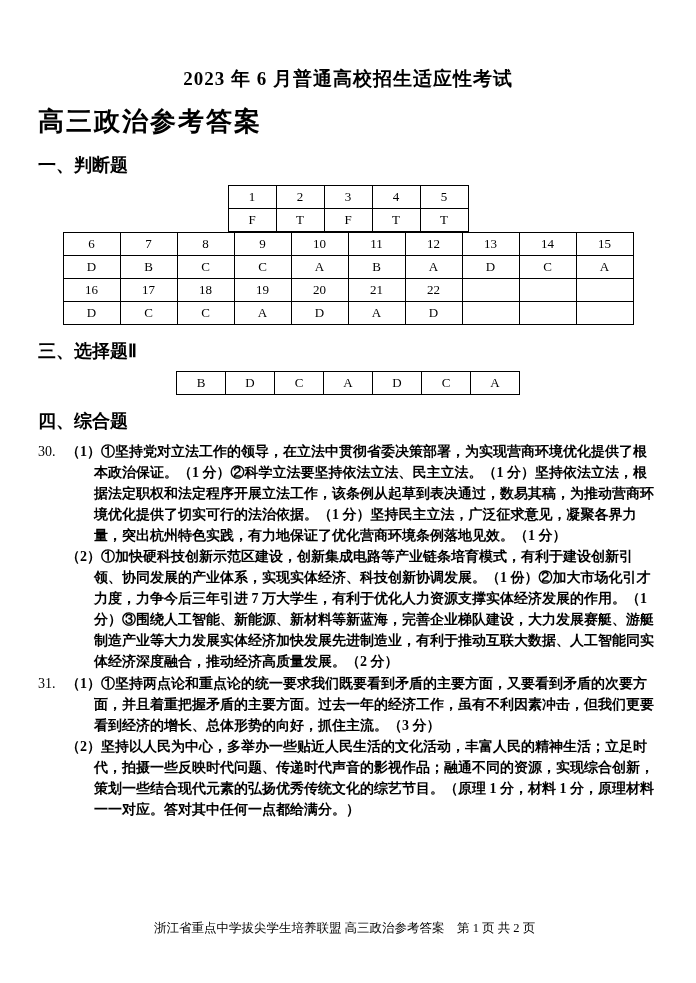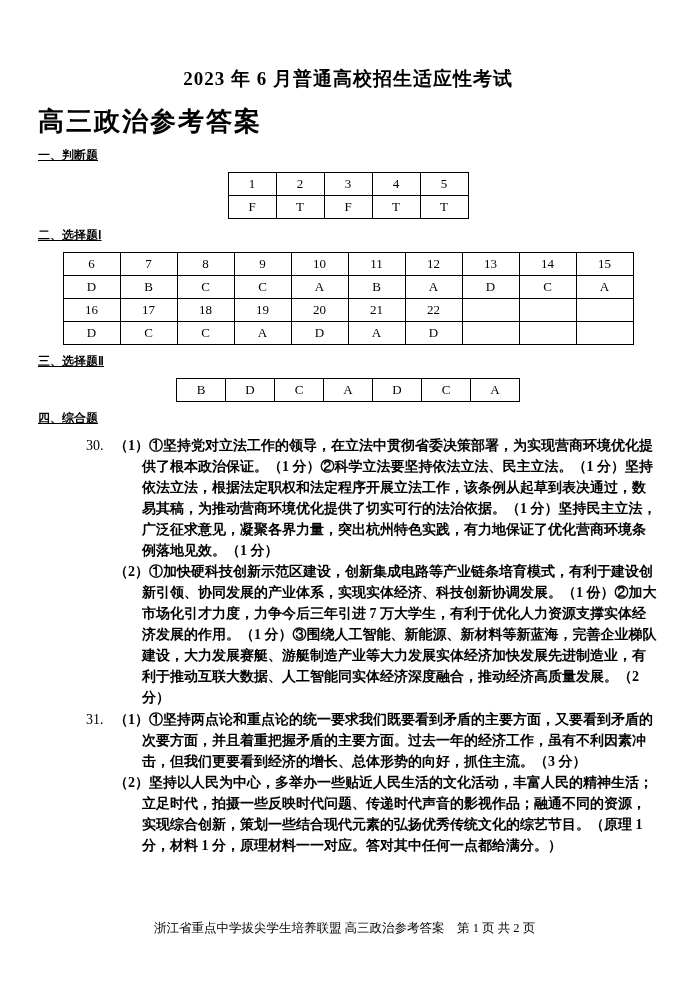--- a/index.html
+++ b/index.html
@@ -5,29 +5,29 @@
   html, body { margin: 0; padding: 0; }
   body {
     width: 696px; height: 983px;
     background: #ffffff; color: #000000;
     font-family: "Liberation Serif", serif;
     position: relative; overflow: hidden;
   }
   .page { padding: 66px 38px 0 38px; }
   .title1 { text-align: center; font-size: 19px; font-weight: bold; letter-spacing: 1px; }
   .title2 { font-size: 26px; font-weight: bold; margin-top: 12px; letter-spacing: 2px; }
-  .sec-heading { font-size: 12px; font-weight: bold; margin-top: 8px; margin-bottom: 8px; text-decoration: underline; }
+  .sec-heading { font-size: 18px; font-weight: bold; margin-top: 14px; margin-bottom: 8px; }
   table { border-collapse: collapse; margin: 0 auto; table-layout: fixed; }
   td { border: 1px solid #000; text-align: center; font-size: 13px; height: 22px; padding: 0; overflow: hidden; }
   .t1 { width: 237px; } .t1 td { width: 47px; }
   .t2 { width: 562px; } .t2 td { width: 56px; }
   .t3 { width: 338px; } .t3 td { width: 48px; }
   .qa { font-size: 14px; line-height: 21px; margin-top: 4px; }
   .qa-item { display: flex; margin-top: 1px; }
-  .qa-num { width: 28px; flex-shrink: 0; margin-left: 48px; }
+  .qa-num { width: 28px; flex-shrink: 0; }
   .qa-body { flex: 1; }
   .para-hang { padding-left: 28px; text-indent: -28px; font-weight: bold; }
   .para-ind { padding-left: 28px; }
   .footer { position: absolute; left: 0; right: 7px; bottom: 46px; text-align: center; font-size: 12.5px; }
 </style>
 </head>
 <body>
 
 <div class="page">
 
@@ -47,21 +47,20 @@
     <tr>
       <td>F</td>
       <td>T</td>
       <td>F</td>
       <td>T</td>
       <td>T</td>
     </tr>
   </tbody>
     </table>
 
-  <div class="sec-heading">二、选择题Ⅰ</div>
   <table class="t2">
     <tbody>
         <tr>
       <td>6</td>
       <td>7</td>
       <td>8</td>
       <td>9</td>
       <td>10</td>
       <td>11</td>
       <td>12</td>

